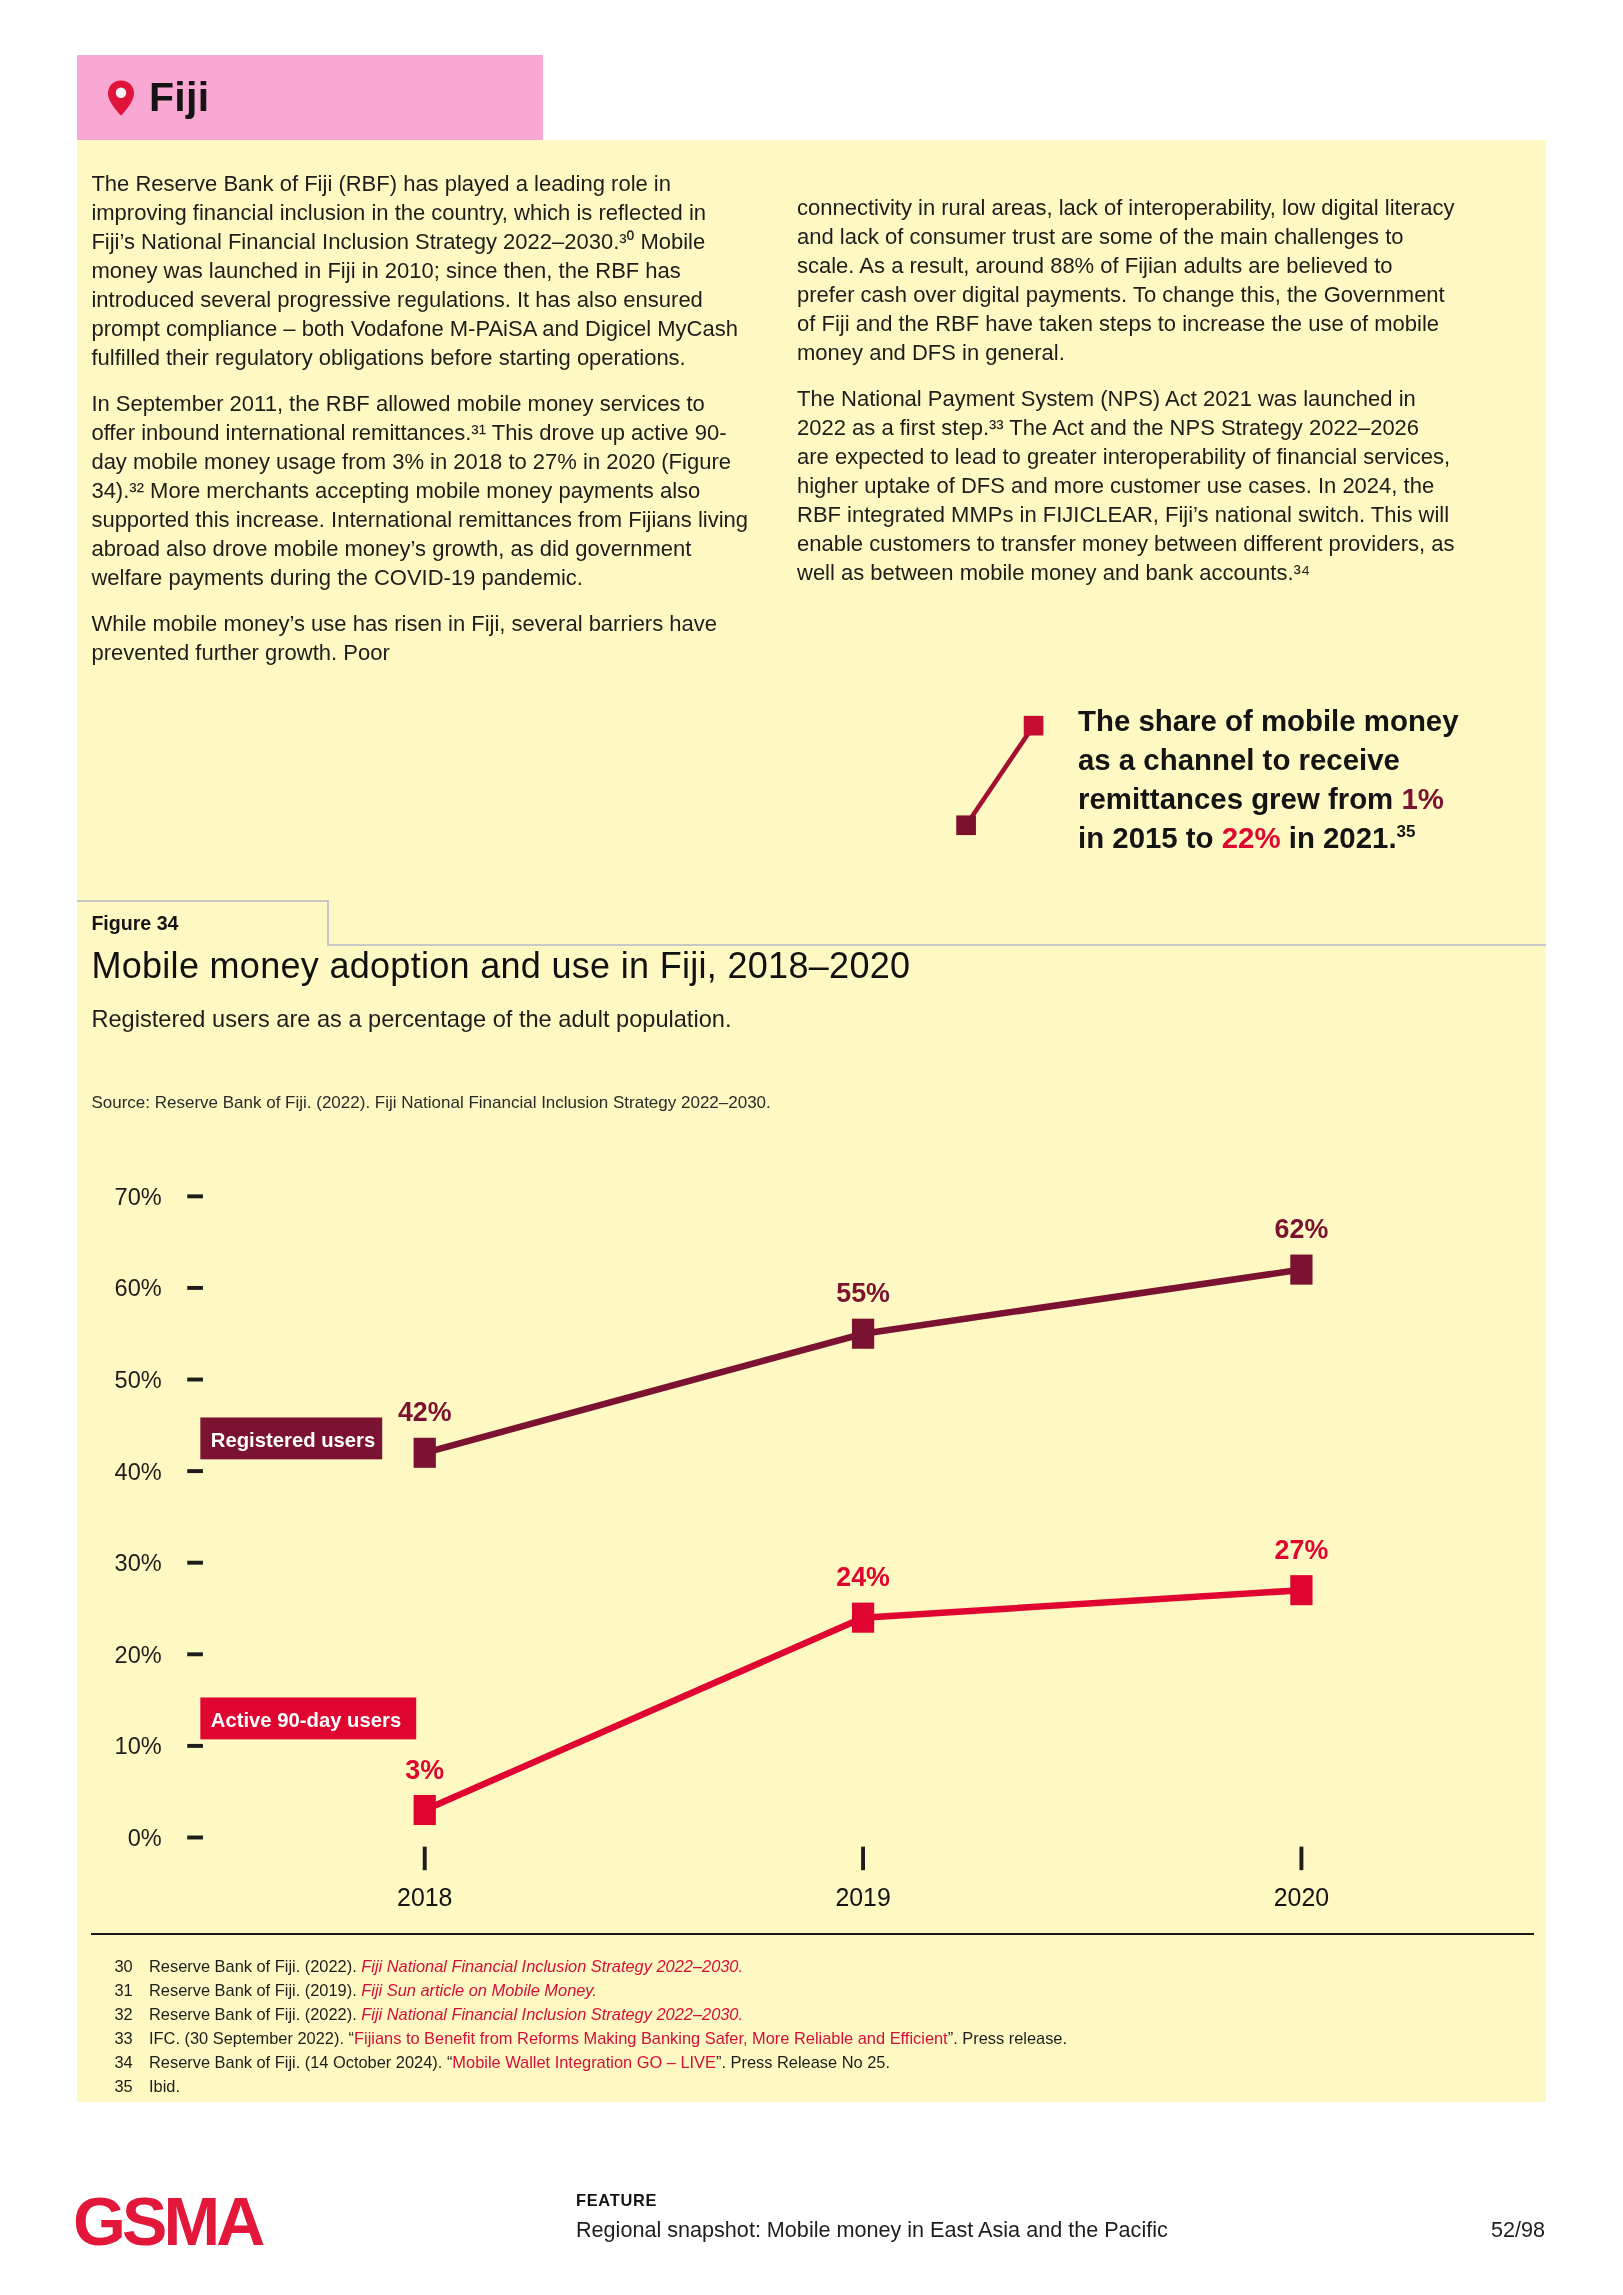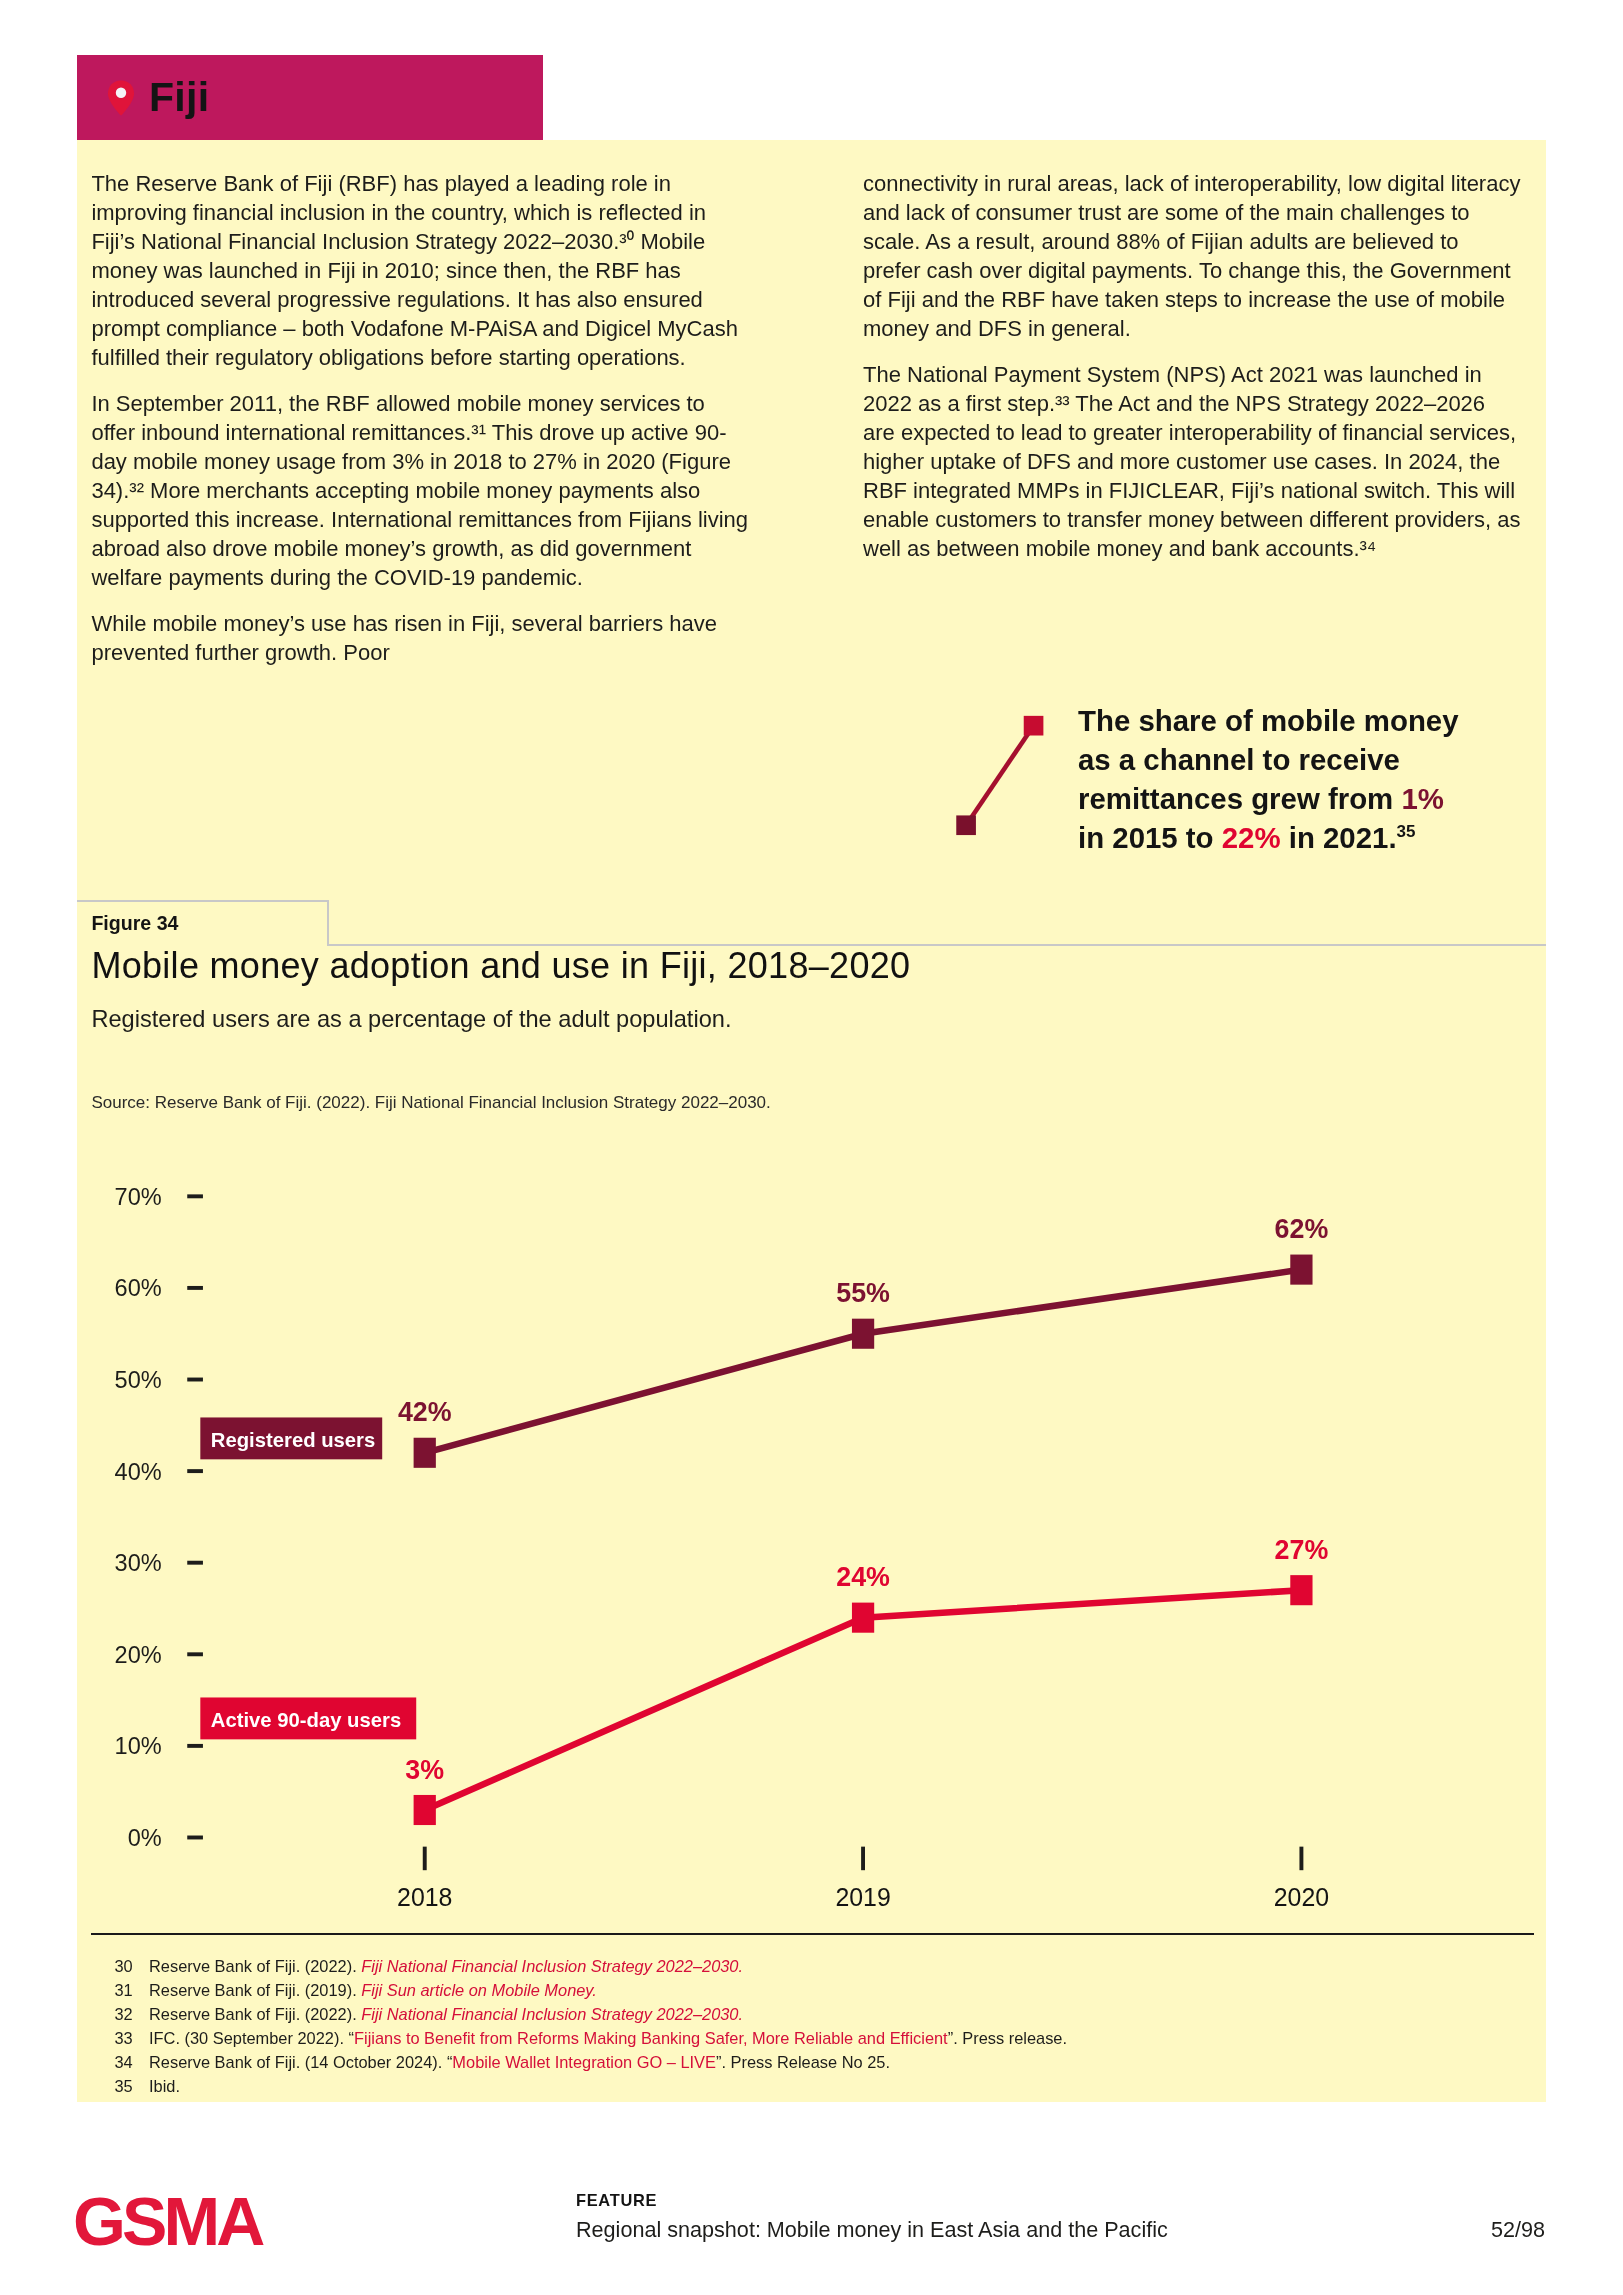--- a/index.html
+++ b/index.html
@@ -1,26 +1,26 @@
 <!DOCTYPE html>
 <html style="font-size:10.5px"><head>
 <meta charset="utf-8">
 <style>
   html,body{margin:0;padding:0;background:#ffffff;}
   .page{position:relative;width:1623px;height:2295px;background:#ffffff;
         font-family:"Liberation Sans",sans-serif;color:#1d1d1b;overflow:hidden;}
-  .header-tab{position:absolute;left:77px;top:55px;width:466px;height:85px;background:#be185d;
+  .header-tab{position:absolute;left:77px;top:55px;width:466px;height:85px;background:#f9a8d4;
         display:flex;align-items:center;gap:13px;padding-left:29px;box-sizing:border-box;}
   .header-tab h1{margin:0;font-size:41px;font-weight:700;color:#141414;letter-spacing:0.3px;}
   .panel{position:absolute;left:77px;top:140px;width:1469px;height:1962px;background:#fef9c3;}
 
   .col{position:absolute;top:29px;width:658px;font-size:22px;line-height:29px;color:#1d1d1b;}
   .col p{margin:0 0 17px 0;}
   .col-left{left:14.4px;}
-  .col-right{left:786px;}
+  .col-right{left:720px;margin-top:24px;}
 
   .callout-icon{position:absolute;left:870px;top:568px;}
   .callout-text{position:absolute;left:1001px;top:561px;width:484px;
         font-size:29.4px;line-height:39px;font-weight:700;color:#141414;}
   .callout-text sup{font-size:17px;line-height:0;}
   .pt-maroon{color:#7c1231;}
   .pt-red{color:#e00531;}
 
   .fig-line{position:absolute;background:#c8c8c8;}
   .fig-line-a{left:0;top:760px;width:251px;height:2px;}

